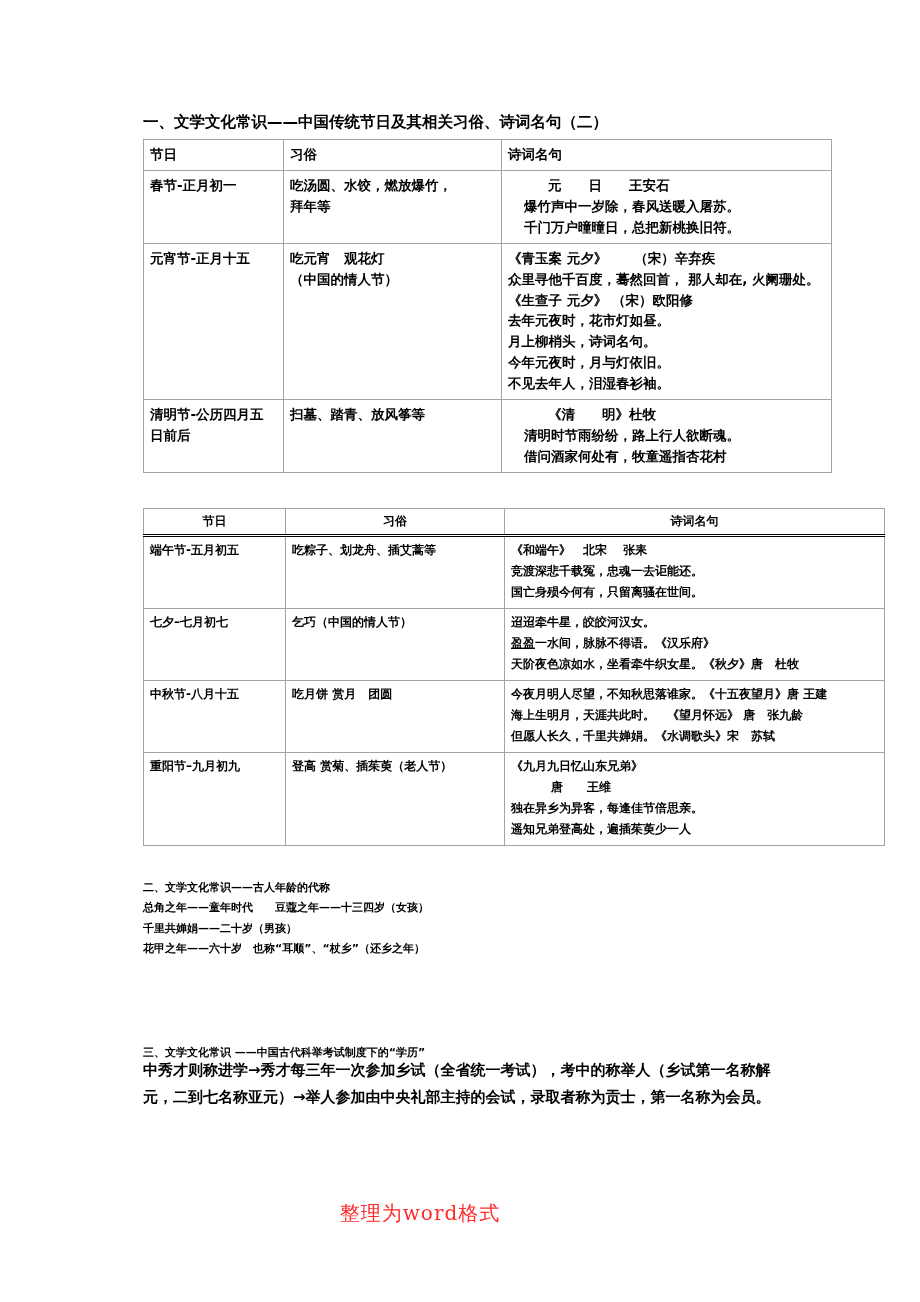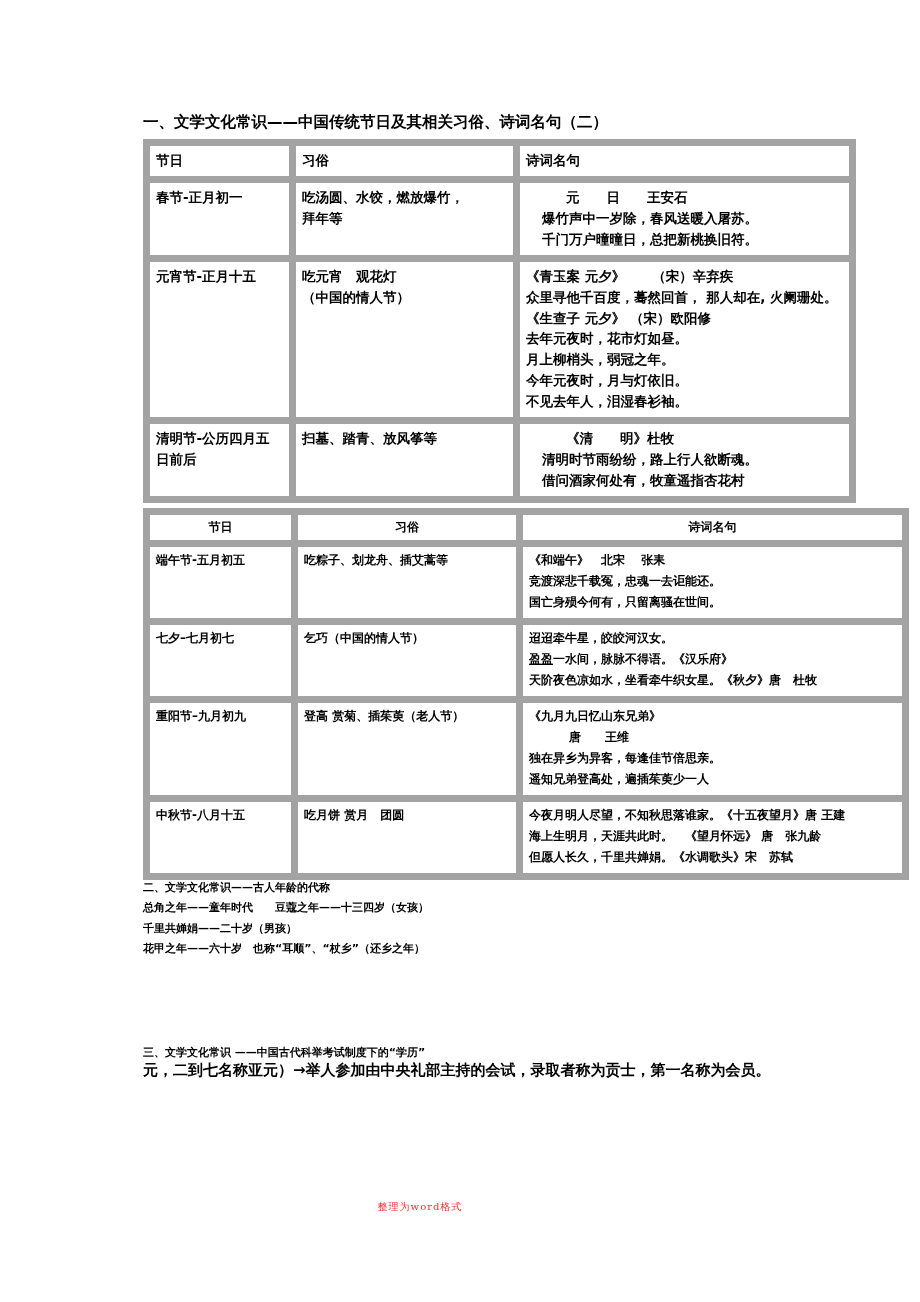--- a/index.html
+++ b/index.html
@@ -32,21 +32,21 @@
   }
 
   
   table.grid {
     position: absolute;
     border-collapse: collapse;
     table-layout: fixed;
     font-size: 13.5px;
   }
   table.grid td, table.grid th {
-    border: 7px solid #a3a3a3;
+    border: 1px solid #a3a3a3;
     vertical-align: top;
     padding: 4px 6px 5px 6px;
     font-weight: bold;
     text-align: left;
     line-height: 1.55;
   }
 
   
   #table-festivals-1 { left: 143px; top: 139px; width: 649px; }
   #table-festivals-1 .c1 { width: 127px; }
@@ -90,21 +90,21 @@
   }
   .para .line { display: block; white-space: nowrap; }
 
   
   #footer-watermark {
     position: absolute;
     left: 0; right: 0;
     top: 1200px;
     text-align: center;
     color: #ff2a2a;
-    font-size: 10px;
+    font-size: 20px;
     font-family: "DejaVu Serif", "Liberation Serif", serif;
     letter-spacing: 1px;
   }
 </style>
 </head>
 <body>
 
 <div class="page">
 
   <div class="heading" style="left:143px; top:113px;">一、文学文化常识——中国传统节日及其相关习俗、诗词名句（二）</div>
@@ -134,21 +134,21 @@
         <td>元宵节-正月十五</td>
         <td>
           <span class="poem-line">吃元宵　观花灯</span>
           <span class="poem-line">（中国的情人节）</span>
         </td>
         <td>
           <span class="poem-line">《青玉案 元夕》　　（宋）辛弃疾</span>
           <span class="poem-line">众里寻他千百度，蓦然回首， 那人却在, 火阑珊处。</span>
           <span class="poem-line">《生查子 元夕》 （宋）欧阳修</span>
           <span class="poem-line">去年元夜时，花市灯如昼。</span>
-          <span class="poem-line">月上柳梢头，弱冠之年。</span>
+          <span class="poem-line">月上柳梢头，诗词名句。</span>
           <span class="poem-line">今年元夜时，月与灯依旧。</span>
           <span class="poem-line">不见去年人，泪湿春衫袖。</span>
         </td>
       </tr>
       <tr>
         <td>清明节-公历四月五日前后</td>
         <td>
           <span class="poem-line">扫墓、踏青、放风筝等</span>
         </td>
         <td>
@@ -178,53 +178,54 @@
           <span class="poem-line">国亡身殒今何有，只留离骚在世间。</span>
         </td>
       </tr>
       <tr>
         <td>七夕–七月初七</td>
         <td class="c2cell">乞巧（中国的情人节）</td>
         <td>
           <span class="poem-line">迢迢牵牛星，皎皎河汉女。</span>
           <span class="poem-line"><span class="u">盈盈</span><span>一水间，脉脉不得语。《汉乐府》</span></span>
           <span class="poem-line">天阶夜色凉如水，坐看牵牛织女星。《秋夕》唐　杜牧</span>
+        </td>
+      </tr>
+      <tr>
+        <td>中秋节-八月十五</td>
+        <td class="c2cell">吃月饼 赏月　团圆</td>
+        <td>
+          <span class="poem-line">今夜月明人尽望，不知秋思落谁家。《十五夜望月》唐 王建</span>
+          <span class="poem-line">海上生明月，天涯共此时。　《望月怀远》 唐　张九龄</span>
+          <span class="poem-line">但愿人长久，千里共婵娟。《水调歌头》宋　苏轼</span>
         </td>
       </tr>
       <tr>
         <td>重阳节–九月初九</td>
         <td class="c2cell">登高 赏菊、插茱萸（老人节）</td>
         <td>
           <span class="poem-line">《九月九日忆山东兄弟》</span>
           <span class="poem-line indent2">唐　　王维</span>
           <span class="poem-line">独在异乡为异客，每逢佳节倍思亲。</span>
           <span class="poem-line">遥知兄弟登高处，遍插茱萸少一人</span>
-        </td>
-      </tr>
-      <tr>
-        <td>中秋节-八月十五</td>
-        <td class="c2cell">吃月饼 赏月　团圆</td>
-        <td>
-          <span class="poem-line">今夜月明人尽望，不知秋思落谁家。《十五夜望月》唐 王建</span>
-          <span class="poem-line">海上生明月，天涯共此时。　《望月怀远》 唐　张九龄</span>
-          <span class="poem-line">但愿人长久，千里共婵娟。《水调歌头》宋　苏轼</span>
         </td>
       </tr>
     </tbody>
   </table>
 
   <div class="textblock" style="left:143px; top:878px;">
     <span class="line">二、文学文化常识——古人年龄的代称</span>
     <span class="line">总角之年——童年时代　　豆蔻之年——十三四岁（女孩）</span>
     <span class="line">千里共婵娟——二十岁（男孩）</span>
     <span class="line">花甲之年——六十岁　也称“耳顺”、“杖乡”（还乡之年）</span>
   </div>
 
   <div class="textblock" style="left:143px; top:1043px;">
     <span class="line">三、文学文化常识 ——中国古代科举考试制度下的“学历”</span>
   </div>
   <div class="para" style="left:143px; top:1057px;">
+    <span class="line">中秀才则称进学→秀才每三年一次参加乡试（全省统一考试），考中的称举人（乡试第一名称解</span>
     <span class="line">元，二到七名称亚元）→举人参加由中央礼部主持的会试，录取者称为贡士，第一名称为会员。</span>
   </div>
 
   <div id="footer-watermark">整理为word格式</div>
 
 </div>
 
 </body></html>

